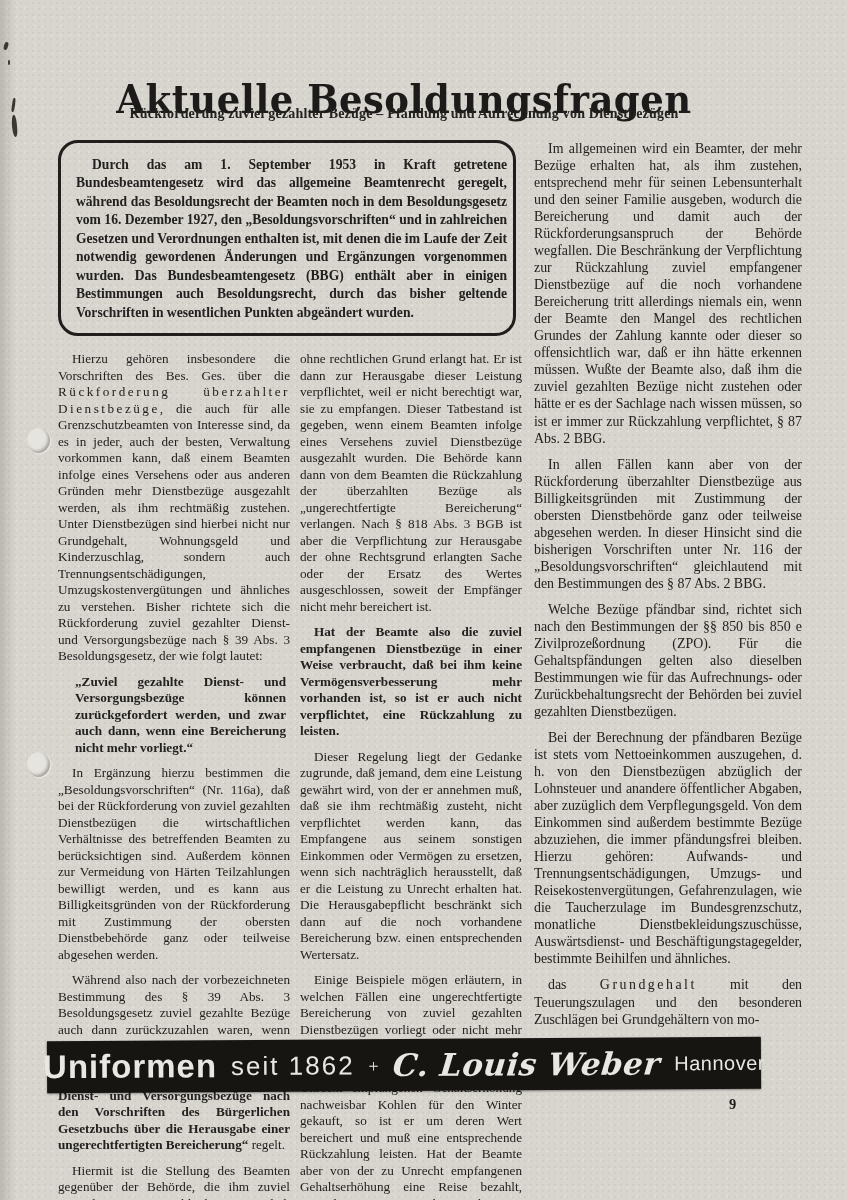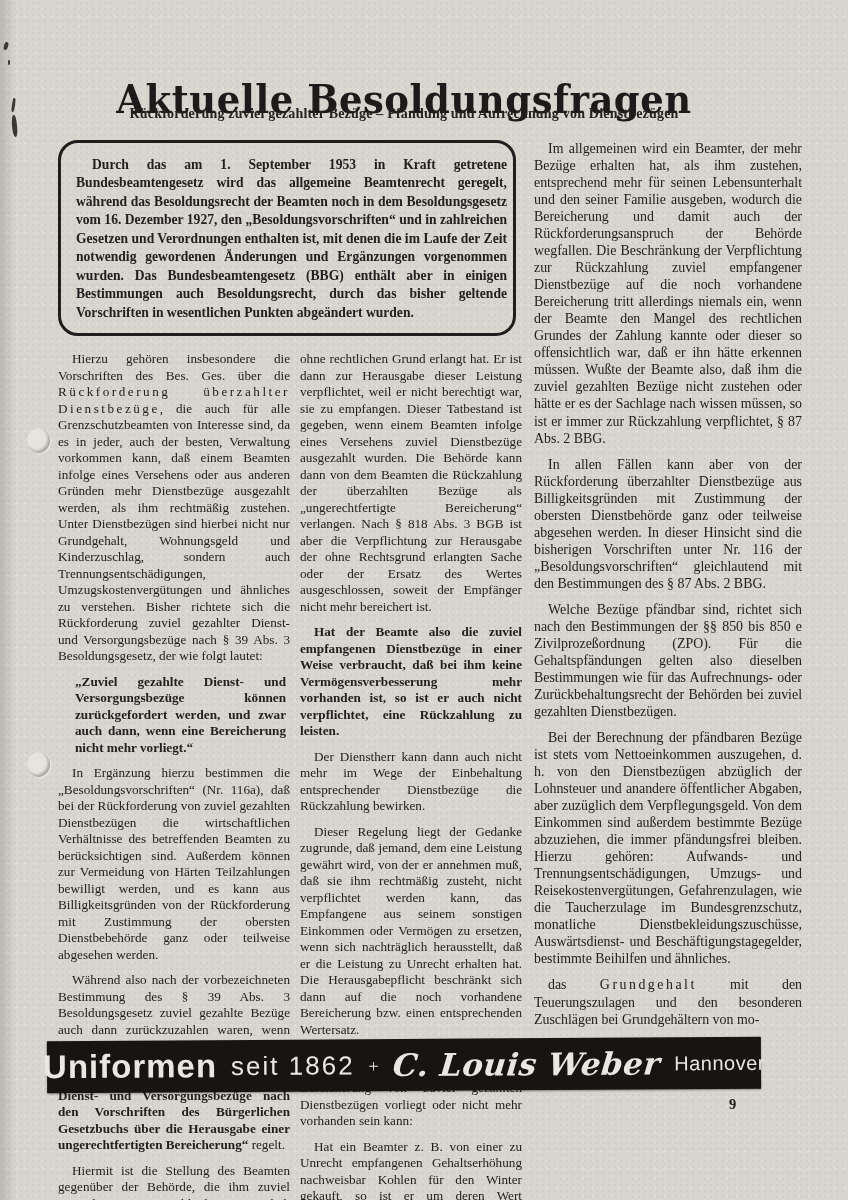--- a/index.html
+++ b/index.html
@@ -113,21 +113,20 @@
         <div class="col col-left">
             <p class="para normal"><span>Hierzu gehören insbesondere die Vorschriften des Bes. Ges. über die </span><span class="sp">Rückforderung überzahlter Dienstbezüge</span><span>, die auch für alle Grenzschutzbeamten von Interesse sind, da es in jeder, auch der besten, Verwaltung vorkommen kann, daß einem Beamten infolge eines Versehens oder aus anderen Gründen mehr Dienstbezüge ausgezahlt werden, als ihm rechtmäßig zustehen. Unter Dienstbezügen sind hierbei nicht nur Grundgehalt, Wohnungsgeld und Kinderzuschlag, sondern auch Trennungsentschädigungen, Umzugskostenvergütungen und ähnliches zu verstehen. Bisher richtete sich die Rückforderung zuviel gezahlter Dienst- und Versorgungsbezüge nach § 39 Abs. 3 Besoldungsgesetz, der wie folgt lautet:</span></p>
             <p class="para quote"><span>„Zuviel gezahlte Dienst- und Versorgungsbezüge können zurückgefordert werden, und zwar auch dann, wenn eine Bereicherung nicht mehr vorliegt.“</span></p>
             <p class="para normal"><span>In Ergänzung hierzu bestimmen die „Besoldungsvorschriften“ (Nr. 116a), daß bei der Rückforderung von zuviel gezahlten Dienstbezügen die wirtschaftlichen Verhältnisse des betreffenden Beamten zu berücksichtigen sind. Außerdem können zur Vermeidung von Härten Teilzahlungen bewilligt werden, und es kann aus Billigkeitsgründen von der Rückforderung mit Zustimmung der obersten Dienstbebehörde ganz oder teilweise abgesehen werden.</span></p>
             <p class="para normal"><span>Während also nach der vorbezeichneten Bestimmung des § 39 Abs. 3 Besoldungsgesetz zuviel gezahlte Bezüge auch dann zurückzuzahlen waren, wenn eine Bereicherung nicht mehr vorlag, bestimmt nunmehr § 87 Abs. 2 BBG, daß sich </span><span class="b">„die Rückforderung zuviel gezahlter Dienst- und Versorgungsbezüge nach den Vorschriften des Bürgerlichen Gesetzbuchs über die Herausgabe einer ungerechtfertigten Bereicherung“</span><span> regelt.</span></p>
             <p class="para normal"><span>Hiermit ist die Stellung des Beamten gegenüber der Behörde, die ihm zuviel Dienstbezüge ausgezahlt hat, wesentlich verbessert worden. Eine ungerechtfertigte Bereicherung liegt nach § 812 Bürgerliches Gesetzbuch (BGB) u. a. dann vor, wenn jemand eine Leistung</span></p>
           </div>
         <div class="col col-mid">
             <p class="para normal noindent"><span>ohne rechtlichen Grund erlangt hat. Er ist dann zur Herausgabe dieser Leistung verpflichtet, weil er nicht berechtigt war, sie zu empfangen. Dieser Tatbestand ist gegeben, wenn einem Beamten infolge eines Versehens zuviel Dienstbezüge ausgezahlt wurden. Die Behörde kann dann von dem Beamten die Rückzahlung der überzahlten Bezüge als „ungerechtfertigte Bereicherung“ verlangen. Nach § 818 Abs. 3 BGB ist aber die Verpflichtung zur Herausgabe der ohne Rechtsgrund erlangten Sache oder der Ersatz des Wertes ausgeschlossen, soweit der Empfänger nicht mehr bereichert ist.</span></p>
             <p class="para bold"><span>Hat der Beamte also die zuviel empfangenen Dienstbezüge in einer Weise verbraucht, daß bei ihm keine Vermögensverbesserung mehr vorhanden ist, so ist er auch nicht verpflichtet, eine Rückzahlung zu leisten.</span></p>
-            <p class="para normal"><span>Der Dienstherr kann dann auch nicht mehr im Wege der Einbehaltung entsprechender Dienstbezüge die Rückzahlung bewirken.</span></p>
             <p class="para normal"><span>Dieser Regelung liegt der Gedanke zugrunde, daß jemand, dem eine Leistung gewährt wird, von der er annehmen muß, daß sie ihm rechtmäßig zusteht, nicht verpflichtet werden kann, das Empfangene aus seinem sonstigen Einkommen oder Vermögen zu ersetzen, wenn sich nachträglich herausstellt, daß er die Leistung zu Unrecht erhalten hat. Die Herausgabepflicht beschränkt sich dann auf die noch vorhandene Bereicherung bzw. einen entsprechenden Wertersatz.</span></p>
             <p class="para normal"><span>Einige Beispiele mögen erläutern, in welchen Fällen eine ungerechtfertigte Bereicherung von zuviel gezahlten Dienstbezügen vorliegt oder nicht mehr vorhanden sein kann:</span></p>
             <p class="para normal"><span>Hat ein Beamter z. B. von einer zu Unrecht empfangenen Gehaltserhöhung nachweisbar Kohlen für den Winter gekauft, so ist er um deren Wert bereichert und muß eine entsprechende Rückzahlung leisten. Hat der Beamte aber von der zu Unrecht empfangenen Gehaltserhöhung eine Reise bezahlt, Ausgaben am Stammtisch gemacht, Kino oder Theater mehr als sonst besucht, so liegt eine Bereicherung insoweit nicht mehr vor.</span></p>
           </div>
       </div>
     </div>
     <div class="col col-right">
         <p class="para normal"><span>Im allgemeinen wird ein Beamter, der mehr Bezüge erhalten hat, als ihm zustehen, entsprechend mehr für seinen Lebensunterhalt und den seiner Familie ausgeben, wodurch die Bereicherung und damit auch der Rückforderungsanspruch der Behörde wegfallen. Die Beschränkung der Verpflichtung zur Rückzahlung zuviel empfangener Dienstbezüge auf die noch vorhandene Bereicherung tritt allerdings niemals ein, wenn der Beamte den Mangel des rechtlichen Grundes der Zahlung kannte oder dieser so offensichtlich war, daß er ihn hätte erkennen müssen. Wußte der Beamte also, daß ihm die zuviel gezahlten Bezüge nicht zustehen oder hätte er es der Sachlage nach wissen müssen, so ist er immer zur Rückzahlung verpflichtet, § 87 Abs. 2 BBG.</span></p>
         <p class="para normal"><span>In allen Fällen kann aber von der Rückforderung überzahlter Dienstbezüge aus Billigkeitsgründen mit Zustimmung der obersten Dienstbehörde ganz oder teilweise abgesehen werden. In dieser Hinsicht sind die bisherigen Vorschriften unter Nr. 116 der „Besoldungsvorschriften“ gleichlautend mit den Bestimmungen des § 87 Abs. 2 BBG.</span></p>
         <p class="para normal"><span>Welche Bezüge pfändbar sind, richtet sich nach den Bestimmungen der §§ 850 bis 850 e Zivilprozeßordnung (ZPO). Für die Gehaltspfändungen gelten also dieselben Bestimmungen wie für das Aufrechnungs- oder Zurückbehaltungsrecht der Behörden bei zuviel gezahlten Dienstbezügen.</span></p>

